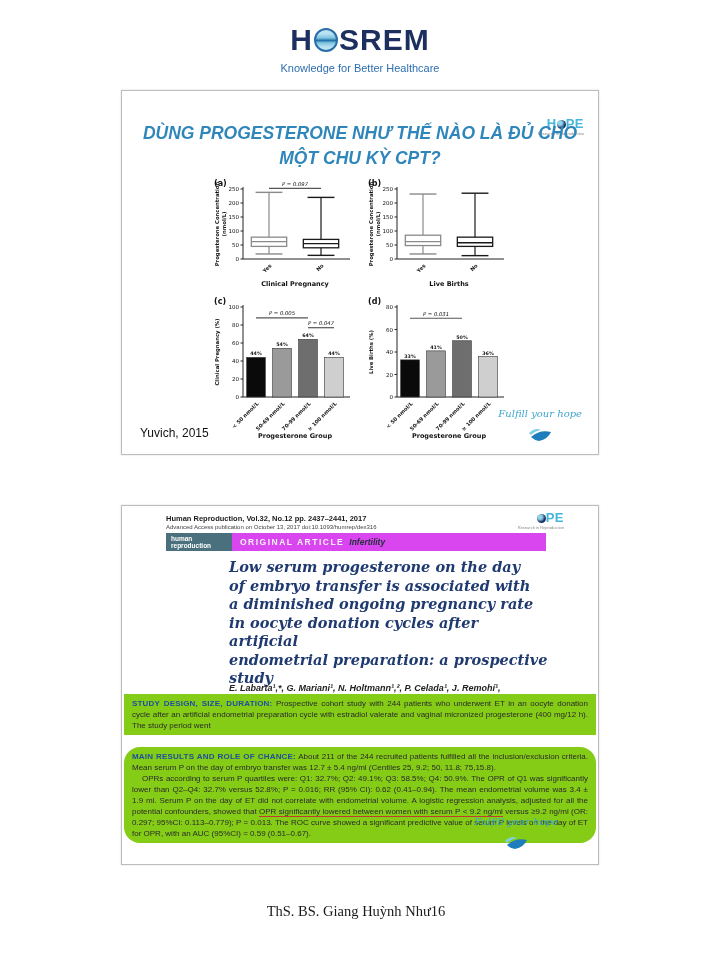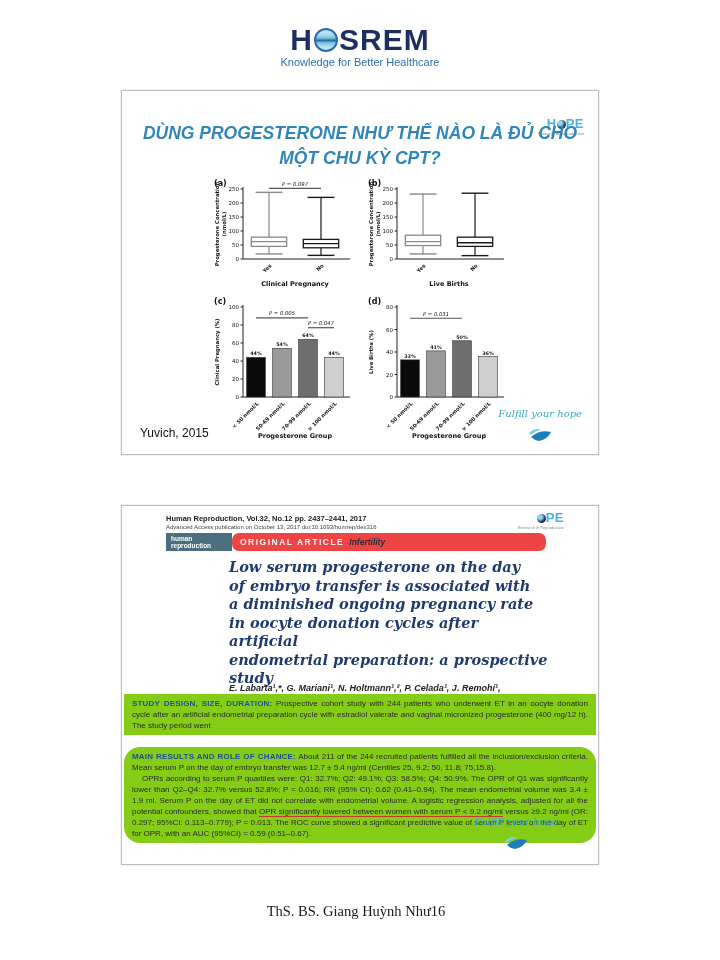--- a/index.html
+++ b/index.html
@@ -5,21 +5,21 @@
   * { margin:0; padding:0; box-sizing:border-box; }
   body { width:720px; height:960px; background:#ffffff; font-family:"Liberation Sans", sans-serif; position:relative; overflow:hidden; }
   .pre-line { white-space:pre-line;font-style:italic; }
 
   
   .hosrem { position:absolute; top:24px; left:0; width:720px; text-align:center; }
   .hosrem-text { font-size:30px; font-weight:bold; color:#1d2f5f; letter-spacing:1px; line-height:32px; }
   .hosrem-globe { display:inline-block; width:24px; height:24px; border-radius:50%; vertical-align:-2px;
     background:linear-gradient(180deg,#b9e2f2 18%,#7ec3e0 40%,#1f6fa8 52%,#7ec3e0 64%,#b9e2f2 85%);
     border:2px solid #2a6ea6; margin:0 1px; }
-  .hosrem-tagline { font-size:11px; color:#2d6fb0; margin-top:0; }
+  .hosrem-tagline { font-size:11px; color:#2d6fb0; margin-top:6px; }
 
   
   .slide { position:absolute; left:121px; width:478px; background:#fff; border:1px solid #bdbdbd; box-shadow:0 0 2px rgba(0,0,0,.15); }
   #slide1 { top:90px; height:365px; }
   #slide2 { top:505px; height:360px; }
 
   
   .hope { text-align:right; line-height:10px; }
   .hope-text { font-size:13px; font-weight:bold; color:#45b6dc; letter-spacing:.5px; }
   .hope-globe { display:inline-block; width:9px; height:9px; border-radius:50%; background:radial-gradient(circle at 35% 35%, #8fd4ea 25%, #1d2f5f 60%); vertical-align:-1px; }
@@ -40,21 +40,21 @@
   .tagline-text { font-size:10px; font-style:italic; color:#3ba6cc; font-family:"DejaVu Serif", serif; }
 
   
   .journal-head { position:absolute; left:44px; top:8px; }
   .jh1 { font-size:7.5px; font-weight:bold; color:#1a1a1a; }
   .jh2 { font-size:6px; color:#444; margin-top:1px; }
   #slide2 .hope { position:absolute; top:6px; right:34px; }
   .banner { position:absolute; left:44px; top:27px; width:380px; height:18px; display:flex; }
   .banner-hr { background:#49707c; color:#fff; font-size:6.5px; font-weight:bold; line-height:7px;
     padding:2px 5px; width:66px; }
-  .banner-main { background:#ef4444; flex:1; display:flex; align-items:center; padding-left:8px; gap:5px;border-radius:7px; }
+  .banner-main { background:#d946ef; flex:1; display:flex; align-items:center; padding-left:8px; gap:5px; }
   .banner-article { color:#f2f2f2; font-size:8.5px; font-weight:bold; letter-spacing:1.5px; }
   .banner-topic { color:#22303a; font-size:8.5px; font-weight:bold; font-style:italic; }
 
   .paper-title { position:absolute; left:107px; top:52px; width:320px;
     font-family:"DejaVu Serif", serif; font-size:14.5px; font-weight:bold; color:#1f3a70; line-height:18.5px; }
   .authors { position:absolute; left:107px; top:176px; font-size:9px; font-weight:bold; color:#222; line-height:12px; }
 
   .abs-block { position:absolute; left:2px; right:2px; background:#84cc16; padding:4px 8px;
     font-size:8px; color:#2b2b2b; line-height:11px; text-align:justify; }
   #study-block { top:188px; }

